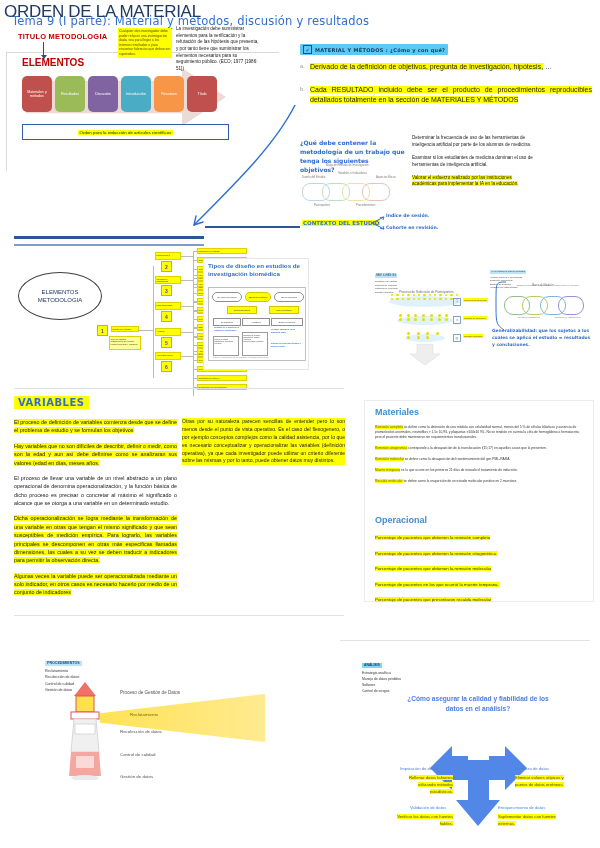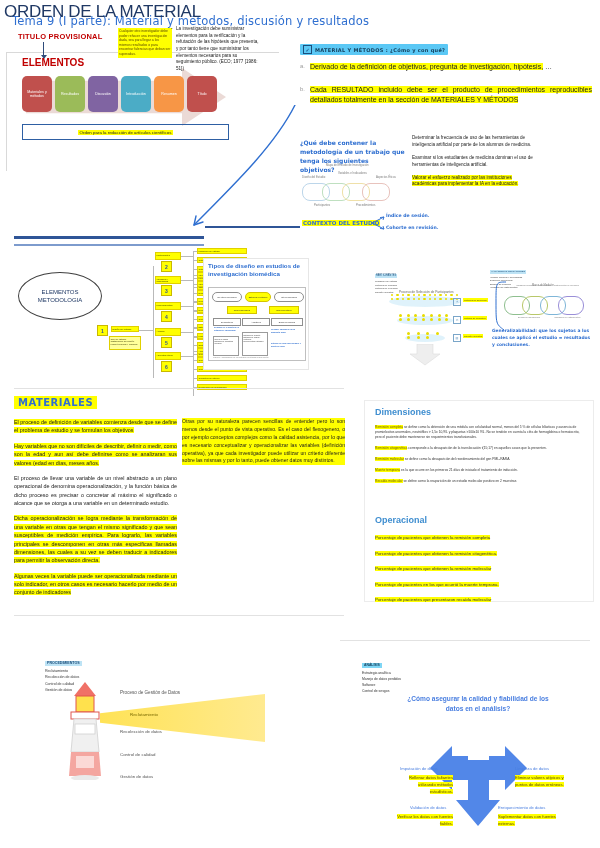--- a/index.html
+++ b/index.html
@@ -259,21 +259,21 @@
 </head>
 <body>
 
 <div class="page">
 
   <div class="page-title">Tema 9 (I parte): Material y métodos, discusión y resultados</div>
 
   <div class="slide1">
     <div class="s1-title">ORDEN DE LA MATERIAL</div>
     <div class="s1-frame"></div>
-    <div class="s1-tp">TITULO PROVISIONAL</div>
+    <div class="s1-tp">TITULO METODOLOGIA</div>
     <div class="s1-arrowdown"></div>
     <div class="s1-obj">ELEMENTOS</div>
     <div class="s1-bigarrow"></div>
     <div class="s1-boxes" id="s1-boxes">
         <div class="s1-box" style="background: rgb(192, 80, 77);">Materiales y métodos</div>
         <div class="s1-box" style="background: rgb(155, 187, 89);">Resultados</div>
         <div class="s1-box" style="background: rgb(128, 100, 162);">Discusión</div>
         <div class="s1-box" style="background: rgb(75, 172, 198);">Introducción</div>
         <div class="s1-box" style="background: rgb(247, 150, 70);">Resumen</div>
         <div class="s1-box" style="background: rgb(192, 80, 77);">Título</div>
@@ -542,34 +542,34 @@
     <div class="lkcap" style="left:28px;top:58px;width:22px">Definición Operacional</div>
     <div class="lkcap" style="left:64px;top:58px;width:24px">Validación de Instrumentos</div>
     <svg style="position:absolute;left:2px;top:22px" width="16" height="52">
       <path d="M14,2 C4,2 4,2 4,22 C4,44 4,44 12,50" stroke="#2f6fd0" stroke-width="1" fill="none"></path>
     </svg>
     <div class="lk-hw">Generalizabilidad: que los sujetos a los cuales se aplicó el estudio = resultados y conclusiones.</div>
   </div>
 
   <div class="sep" style="left:14px;top:388px;width:330px"></div>
 
-  <div class="variables-h">MATERIALES</div>
+  <div class="variables-h">VARIABLES</div>
   <div class="var-col" id="var-col">
       <p><span class="hl">El proceso de definición de variables comienza desde que se define el problema de estudio y se formulan los objetivos</span></p>
       <p><span class="hl">Hay variables que no son difíciles de describir, definir o medir, como son la edad y aun así debe definirse como se analizaran sus valores (edad en días, meses años.</span></p>
       <p>El proceso de llevar una variable de un nivel abstracto a un plano operacional de denomina operacionalización, y la función básica de dicho proceso es precisar o concretar al máximo el significado o alcance que se otorga a una variable en un determinado estudio.</p>
       <p><span class="hl">Dicha operacionalización se logra mediante la transformación de una variable en otras que tengan el mismo significado y que sean susceptibles de medición empírica. Para lograrlo, las variables principales se descomponen en otras más específicas llamadas dimensiones, las cuales a su vez se deben traducir a indicadores para permitir la observación directa.</span></p>
       <p><span class="hl">Algunas veces la variable puede ser operacionalizada mediante un solo indicador, en otros casos es necesario hacerlo por medio de un conjunto de indicadores</span></p>
     </div>
   <div class="var-col2">
     <p class="hl">Otras por su naturaleza parecen sencillas de entender pero lo son menos desde el punto de vista operativo. Es el caso del flexogenero, o por ejemplo conceptos complejos como la calidad asistencia, por lo que es necesario conceptualizar y operacionalizar las variables (definición operativa), ya que cada investigador puede utilizar un criterio diferente sobre las mismas y por lo tanto, puede obtener datos muy distintos.</p>
   </div>
 
   <div class="dimpanel">
-    <div class="dim-h">Dimensiones</div>
+    <div class="dim-h">Materiales</div>
     <div class="dim-list" id="dim-list">
         <p><span class="k">Remisión completa</span> se define como la obtención de una médula con celularidad normal, menos del 5 % de células blásticas y ausencia de promielocitos anormales, neutrófilos &gt; 1,5x 10,9/L y plaquetas &gt;100x10 9/L. No se tendrán en cuenta la cifra de hemoglobina o hematocrito, pero el paciente debe mantenerse sin requerimientos transfusionales.</p>
         <p><span class="k">Remisión citogenética</span> corresponde a la desaparición de la translocación t(15;17) en aquellos casos que la presenten.</p>
         <p><span class="k">Remisión molecular</span> se define como la desaparición del reordenamiento del gen PML-RARA.</p>
         <p><span class="k">Muerte temprana</span> es la que ocurre en los primeros 21 días de iniciado el tratamiento de inducción.</p>
         <p><span class="k">Recaída molecular</span> se define como la reaparición de un estudio molecular positivo en 2 muestras</p>
       </div>
     <div class="ind-h">Operacional</div>
     <div class="ind-list" id="ind-list">
         <p><span class="hl">Porcentaje de pacientes que obtienen la remisión completa</span></p>

